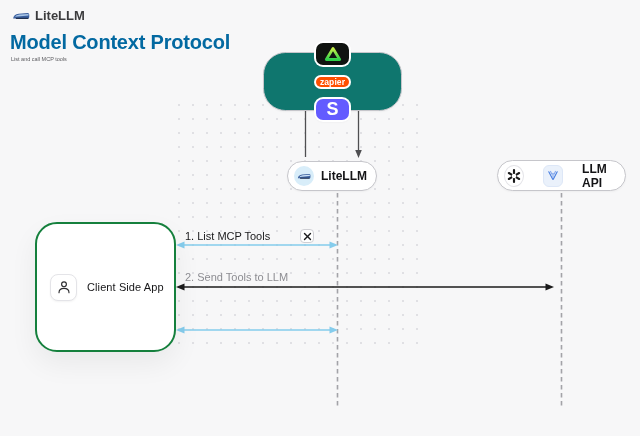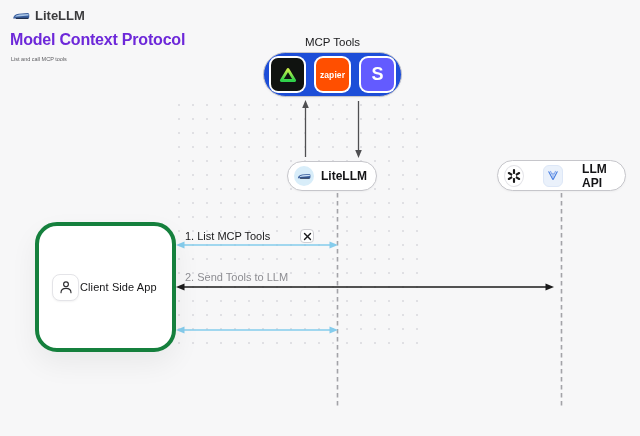--- a/index.html
+++ b/index.html
@@ -7,30 +7,30 @@
   body { font-family:"Liberation Sans", sans-serif; background:#f7f7f8; overflow:hidden; }
   .canvas { position:relative; width:640px; height:436px; background:#f7f7f8; }
 
   .dotgrid { position:absolute; left:172px; top:98px; width:252px; height:248px;
     background-image:radial-gradient(circle, #e0e0e4 1px, transparent 1.2px);
     background-size:14px 14px; pointer-events:none; }
 
   
   .brand { position:absolute; left:12px; top:8px; display:flex; align-items:center; gap:5px; }
   .brand-name { font-size:13px; font-weight:700; color:#3c3c3e; }
-  .title { position:absolute; left:10px; top:31px; font-size:16px; font-weight:700; color:#6d28d9; letter-spacing:-0.2px; }
+  .title { position:absolute; left:10px; top:31px; font-size:20px; font-weight:700; color:#0369a1; letter-spacing:-0.2px; }
   .subtitle { position:absolute; left:11px; top:56px; font-size:5.5px; color:#5c5c60; }
 
   
   .mcp-label { position:absolute; left:263px; top:36px; width:139px; text-align:center;
     font-size:11.5px; font-weight:500; color:#1b1b1d; }
-  .mcp-pill { position:absolute; left:263px; top:52px; width:139px; height:45px;
-    background:#1d4ed8; border:1px solid #c6c6cb; border-radius:22.5px;
+  .mcp-pill { position:absolute; left:263px; top:52px; width:139px; height:59px;
+    background:#0f766e; border:1px solid #c6c6cb; border-radius:22.5px;
     display:flex; align-items:center; justify-content:center; gap:12px;
-    box-shadow:0 1px 2px rgba(0,0,0,0.04); }
+    box-shadow:0 1px 2px rgba(0,0,0,0.04);flex-direction:column; }
   .tool-sq { width:33px; height:33px; border-radius:7px; display:flex; align-items:center; justify-content:center;
     box-shadow:0 0 0 2px #fff, 0 1px 3px rgba(0,0,0,0.15); }
   .tool-dark { background:#101310; }
   .tool-zapier { background:#ff4f00; }
   .tool-zapier span { color:#fff; font-weight:700; font-size:8.5px; letter-spacing:0.1px; }
   .tool-stripe { background:#635bff; }
   .tool-stripe span { color:#fff; font-weight:700; font-size:18px; font-family:"Liberation Sans",sans-serif; }
 
   
   .pill { position:absolute; background:#fff; border:1px solid #c6c6cb; border-radius:16px;
@@ -41,23 +41,23 @@
   .node-label { font-size:12px; font-weight:600; color:#141416; }
 
   .llm-pill { left:497px; top:160px; width:129px; height:31px; padding-left:6px; gap:19px; }
   .openai-circle { width:22px; height:22px; border-radius:50%; background:#fff; border:1px solid #e4e4e8;
     display:flex; align-items:center; justify-content:center; }
   .blue-badge { width:22px; height:22px; border-radius:6px; background:#eaf1fb; border:1px solid #dde7f7;
     display:flex; align-items:center; justify-content:center; }
 
   
   .client-box { position:absolute; left:35px; top:222px; width:141px; height:130px;
-    background:#fff; border:4px solid #15803d; border-radius:22px;
+    background:#fff; border:2px solid #15803d; border-radius:22px;
     box-shadow:0 12px 28px rgba(0,0,0,0.06);
-    display:flex; align-items:center; padding-left:13px; gap:1px; }
+    display:flex; align-items:center; padding-left:13px; gap:10px; }
   .person-badge { width:27px; height:27px; border-radius:8px; background:#fff; border:1px solid #e4e4e8;
     display:flex; align-items:center; justify-content:center; box-shadow:0 1px 2px rgba(0,0,0,0.05); }
   .client-label { font-size:11px; font-weight:500; color:#161618; letter-spacing:0.1px; }
 
   
   .msg { position:absolute; display:flex; align-items:center; gap:4px; font-size:11px; font-weight:500; }
   .msg-1 { left:185px; top:229px; color:#1a1a1c;gap:30px; }
   .msg-2 { left:185px; top:271px; color:#8d8d92; }
   .msg-3 { left:185px; top:314px; color:#1a1a1c; }
   .tools-badge { width:14px; height:14px; border-radius:4px; background:#fff; border:1px solid #cfcfd4;
@@ -110,21 +110,20 @@
       <path d="M1.5 12 Q2 6.5 9 5.5 L21 4.5 Q23 4.5 23 7 L23 10 Q23 12 21 12 Z" fill="#3a5f9e"></path>
       <path d="M3.5 11 Q4.5 7.5 10 6.8 L22 6 L22 8 L3.8 9.5 Z" fill="#a9c6e8"></path>
       <rect x="5" y="11" width="17" height="1.6" rx="0.8" fill="#22324f"></rect>
     </svg>
     <span class="brand-name">LiteLLM</span>
   </div>
 
   <div class="title">Model Context Protocol</div>
   <div class="subtitle">List and call MCP tools</div>
 
-  <div class="mcp-label">MCP Tools</div>
   <div class="mcp-pill">
     <div class="tool-sq tool-dark">
       <svg width="22" height="22" viewBox="0 0 28 28">
         <defs>
             <linearGradient id="gtri" x1="0" y1="0" x2="0" y2="1">
           <stop offset="0" stop-color="#c8f04a"></stop>
               <stop offset="1" stop-color="#2fd14a"></stop>
         </linearGradient>
           </defs>
         <path d="M14 7 L22.5 21 L5.5 21 Z" fill="none" stroke="url(#gtri)" stroke-width="3.6" stroke-linejoin="round"></path>

